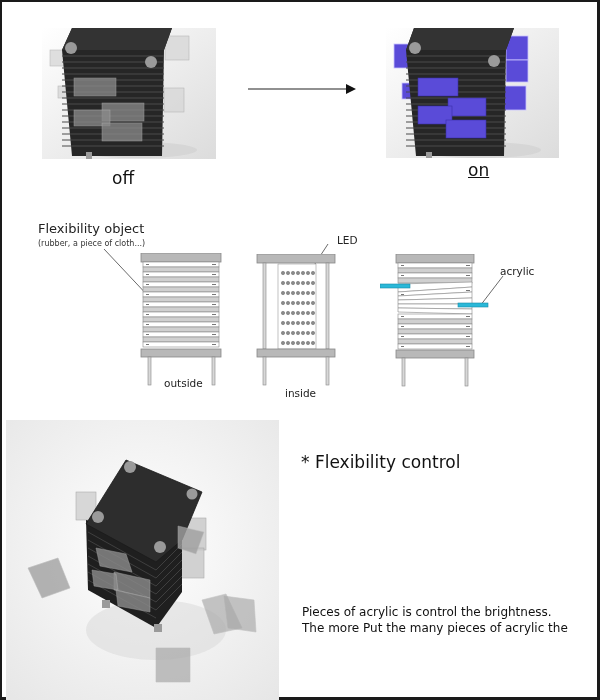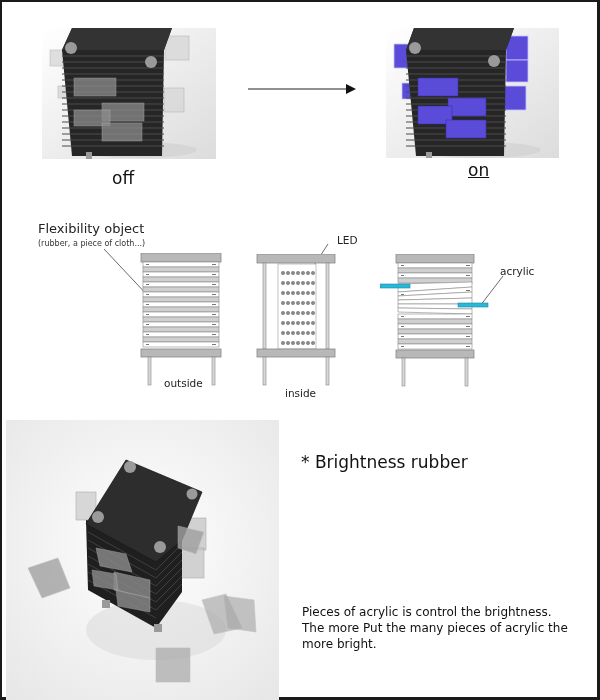--- a/index.html
+++ b/index.html
@@ -356,21 +356,20 @@
       <polygon points="90,128 120,134 126,152 94,146" fill="#8c8c8c" opacity="0.8" stroke="#bbb" stroke-width="0.5"></polygon>
       <polygon points="108,152 144,160 144,178 108,170" fill="#8c8c8c" opacity="0.8" stroke="#bbb" stroke-width="0.5"></polygon>
       <polygon points="86,150 110,154 112,170 88,166" fill="#8c8c8c" opacity="0.8" stroke="#bbb" stroke-width="0.5"></polygon>
       <polygon points="110,170 144,178 144,192 112,186" fill="#8c8c8c" opacity="0.8" stroke="#bbb" stroke-width="0.5"></polygon>
       <polygon points="172,106 198,112 190,134 172,128" fill="#a0a0a0" opacity="0.8" stroke="#bbb" stroke-width="0.5"></polygon>
       <rect x="96" y="180" width="8" height="8" fill="#9a9a9a"></rect>
       <rect x="148" y="204" width="8" height="8" fill="#9a9a9a"></rect>
     </svg>
   </div>
 
-  <div class="abs heading" style="left:299px; top:450px;">* Brightness rubber</div>
+  <div class="abs heading" style="left:299px; top:450px;">* Flexibility control</div>
 
   <div class="abs body-text" style="left:300px; top:554px; width:290px;margin-top:48px;">
     <div>Pieces of acrylic is control the brightness.</div>
     <div>The more Put the many pieces of acrylic the</div>
-    <div>more bright.</div>
   </div>
 
 </div>
 
 </body></html>

